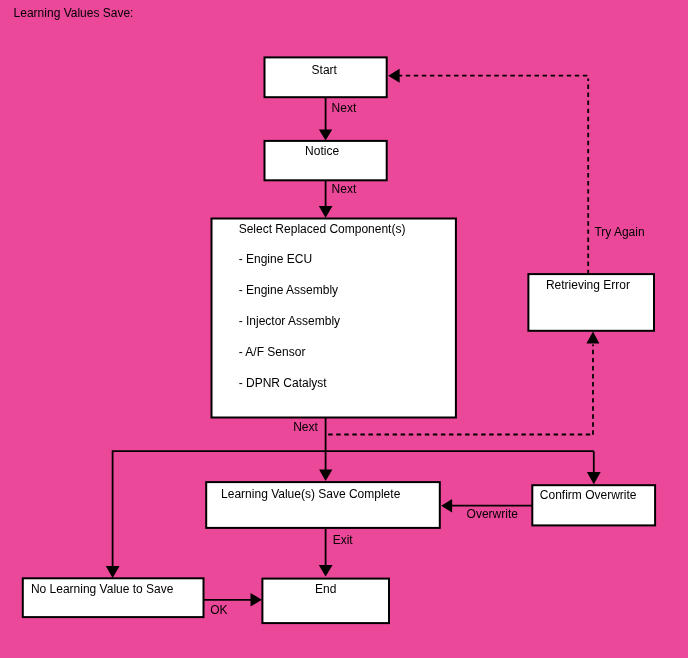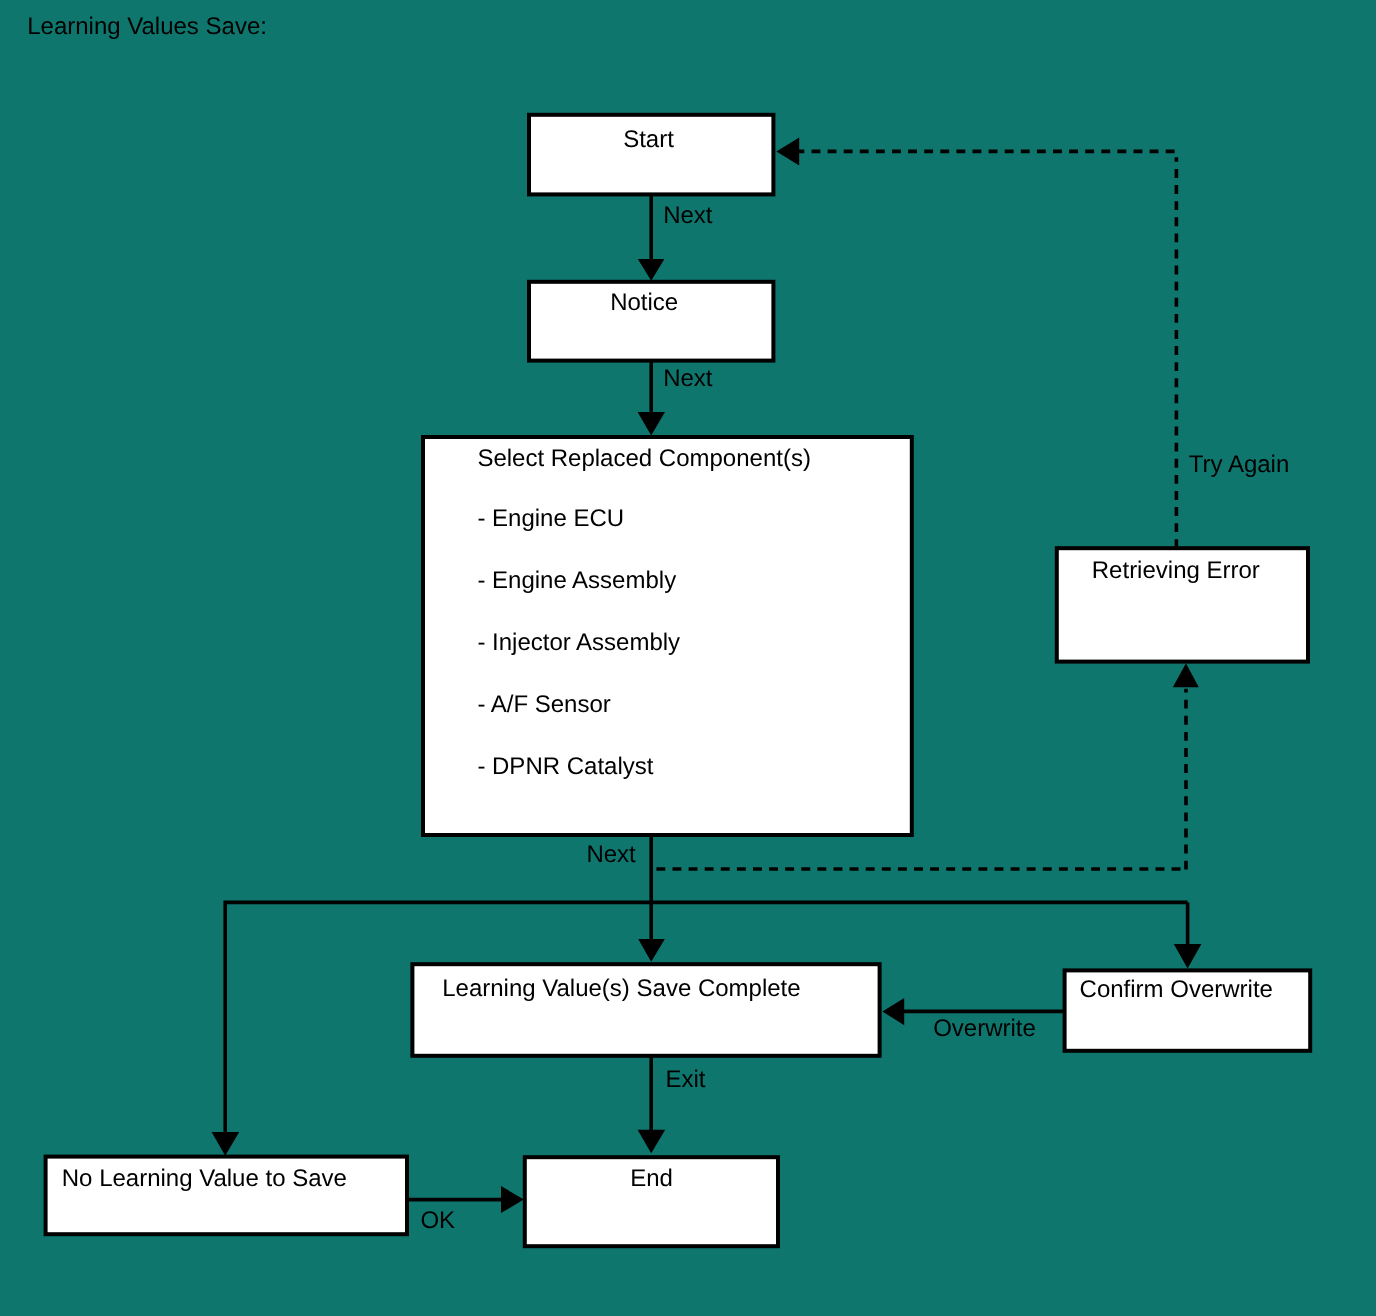--- a/index.html
+++ b/index.html
@@ -1,18 +1,18 @@
 <!DOCTYPE html>
 <html><head>
 <meta charset="utf-8">
 <style>
   html,body{margin:0;padding:0;background:#ffffff;}
   body{width:688px;height:658px;overflow:hidden;
        font-family:"Liberation Sans",sans-serif;}
-  #page{position:relative;width:688px;height:658px;background:#0f766e;}
+  #page{position:relative;width:688px;height:658px;background:#ec4899;}
   #chart{position:absolute;left:0;top:0;display:block;}
   .nodebox{fill:#ffffff;stroke:#000000;stroke-width:2;}
   .lbl{font-family:"Liberation Sans",sans-serif;font-size:12px;fill:#000000;
        text-anchor:start;transform:translateZ(0);}
   .conn{stroke:#000000;stroke-width:1.8;fill:none;stroke-linecap:butt;}
   .conn-d{stroke:#000000;stroke-width:1.8;fill:none;stroke-dasharray:4.45 3.6;stroke-linecap:butt;}
   .ahead{fill:#000000;}
   .caption{font-family:"Liberation Sans",sans-serif;font-size:12px;fill:#000000;text-anchor:start;transform:translateZ(0);}
 </style>
 </head>

